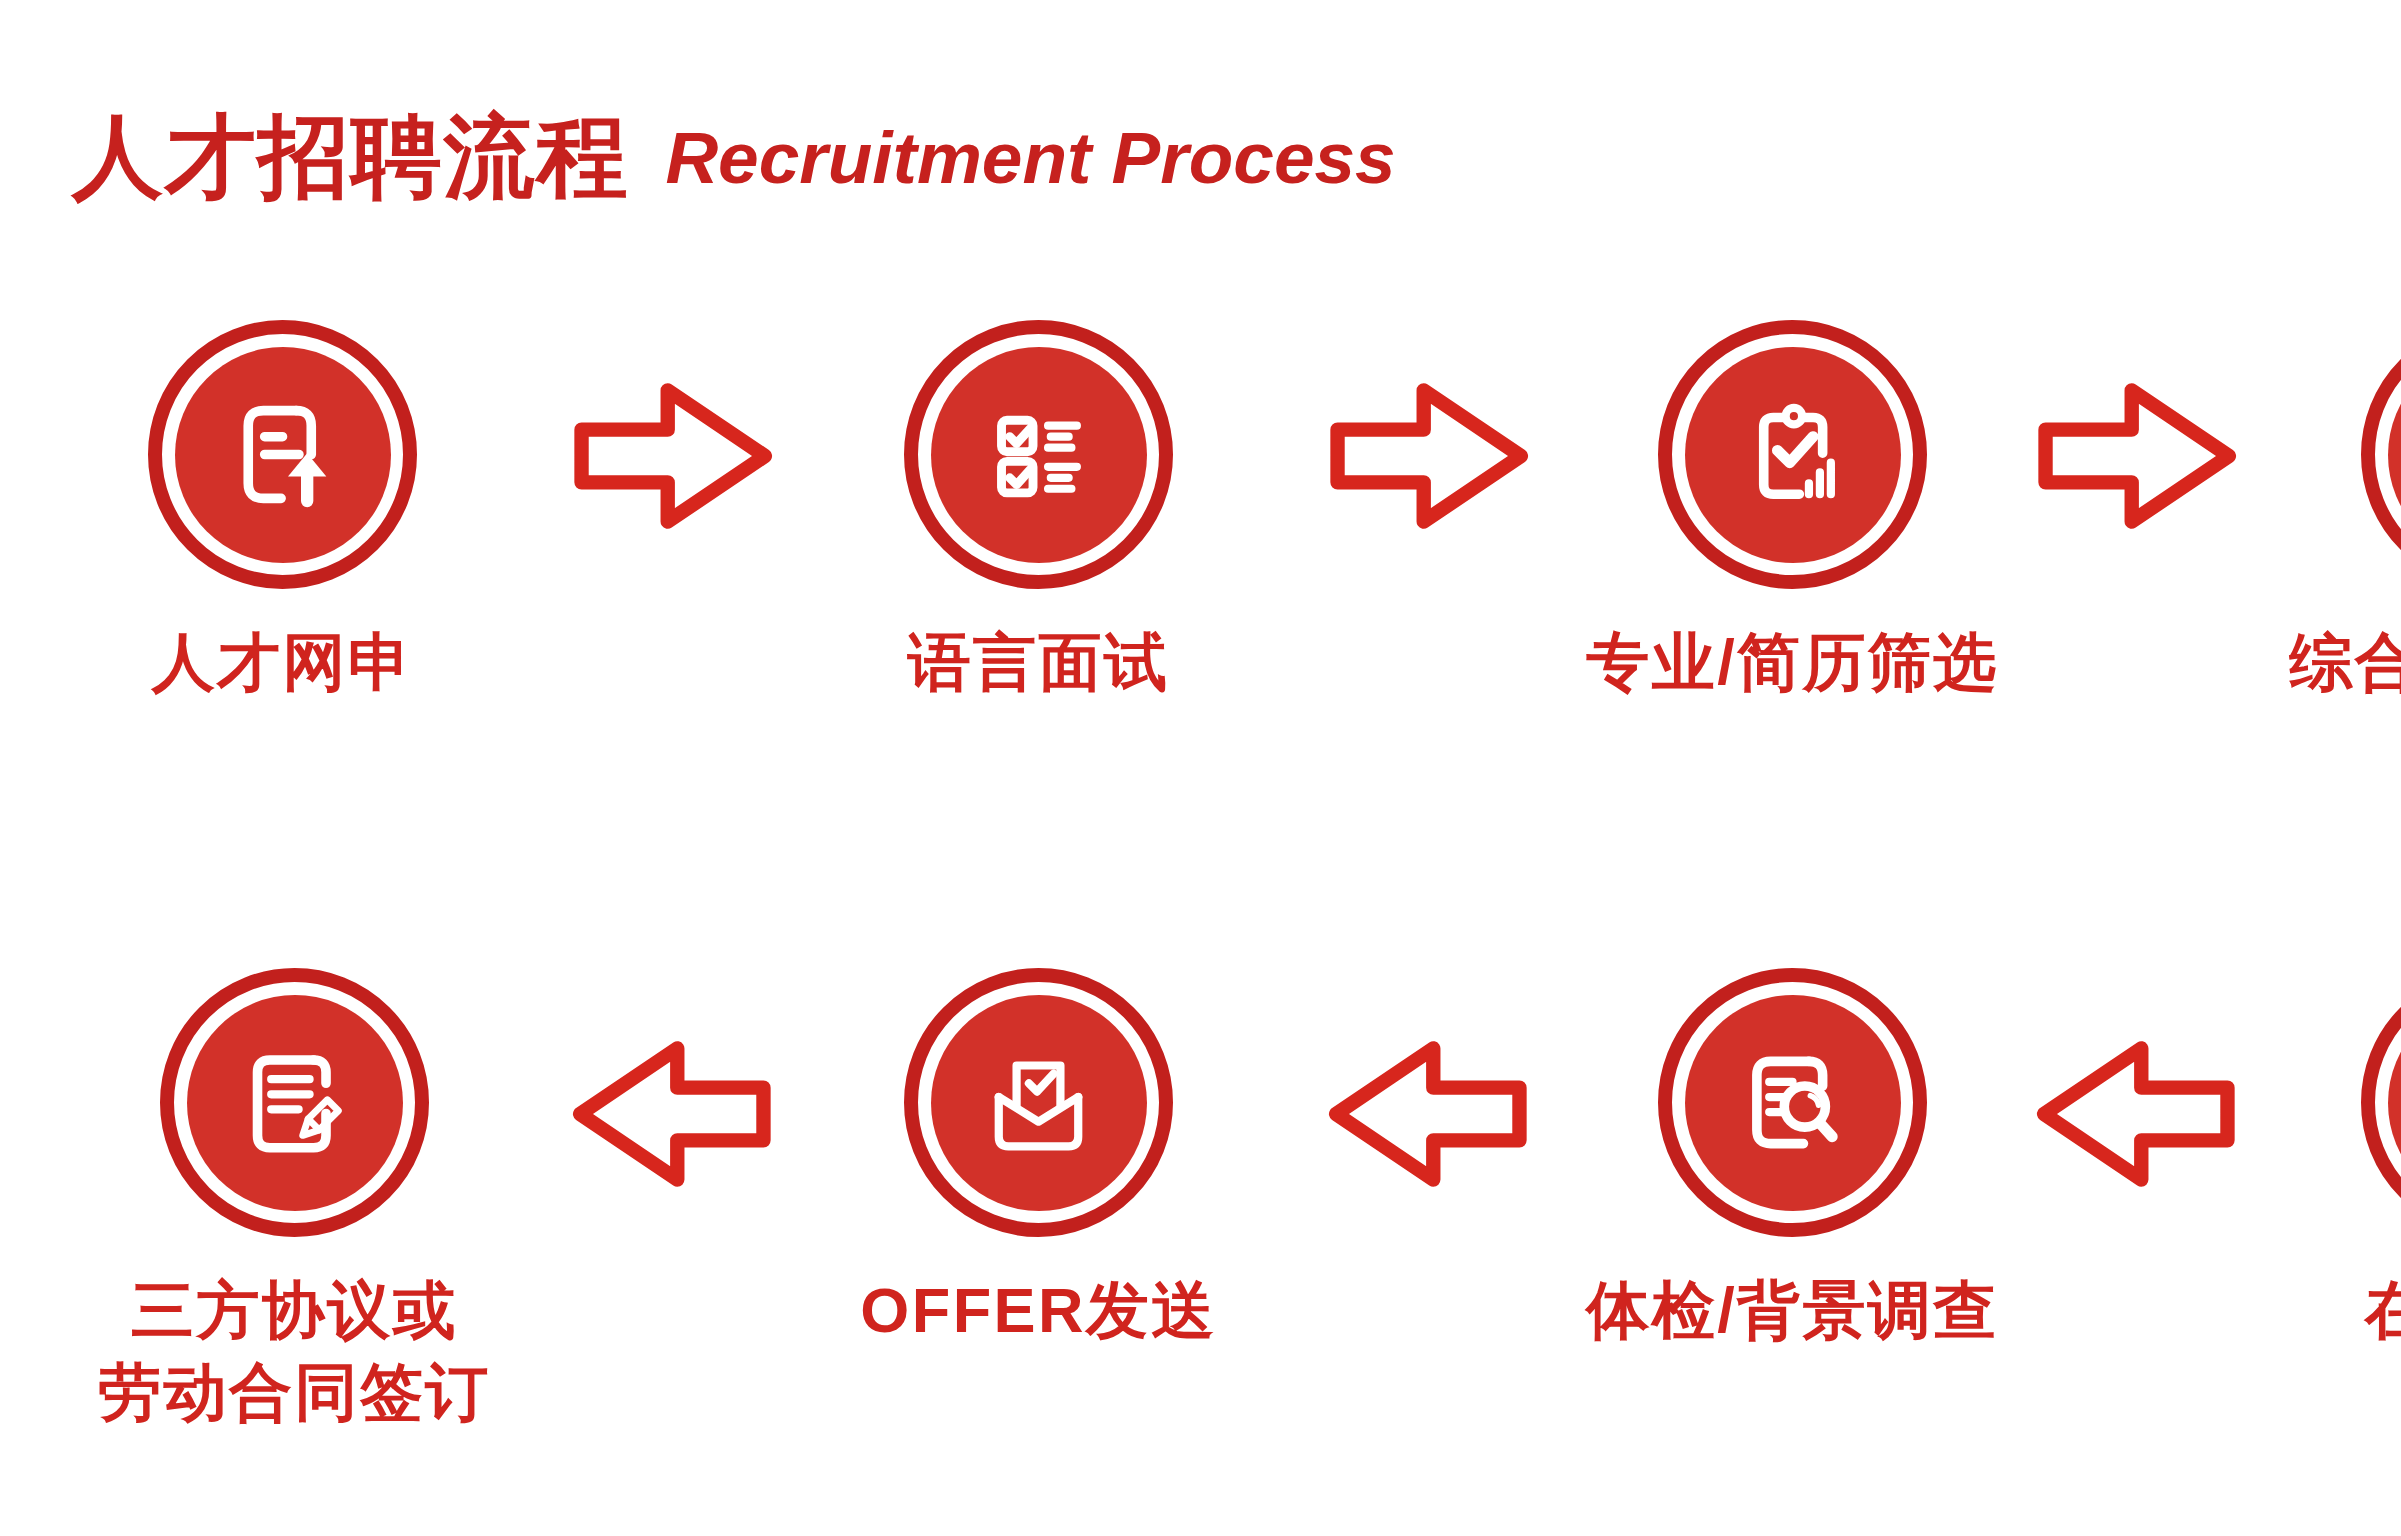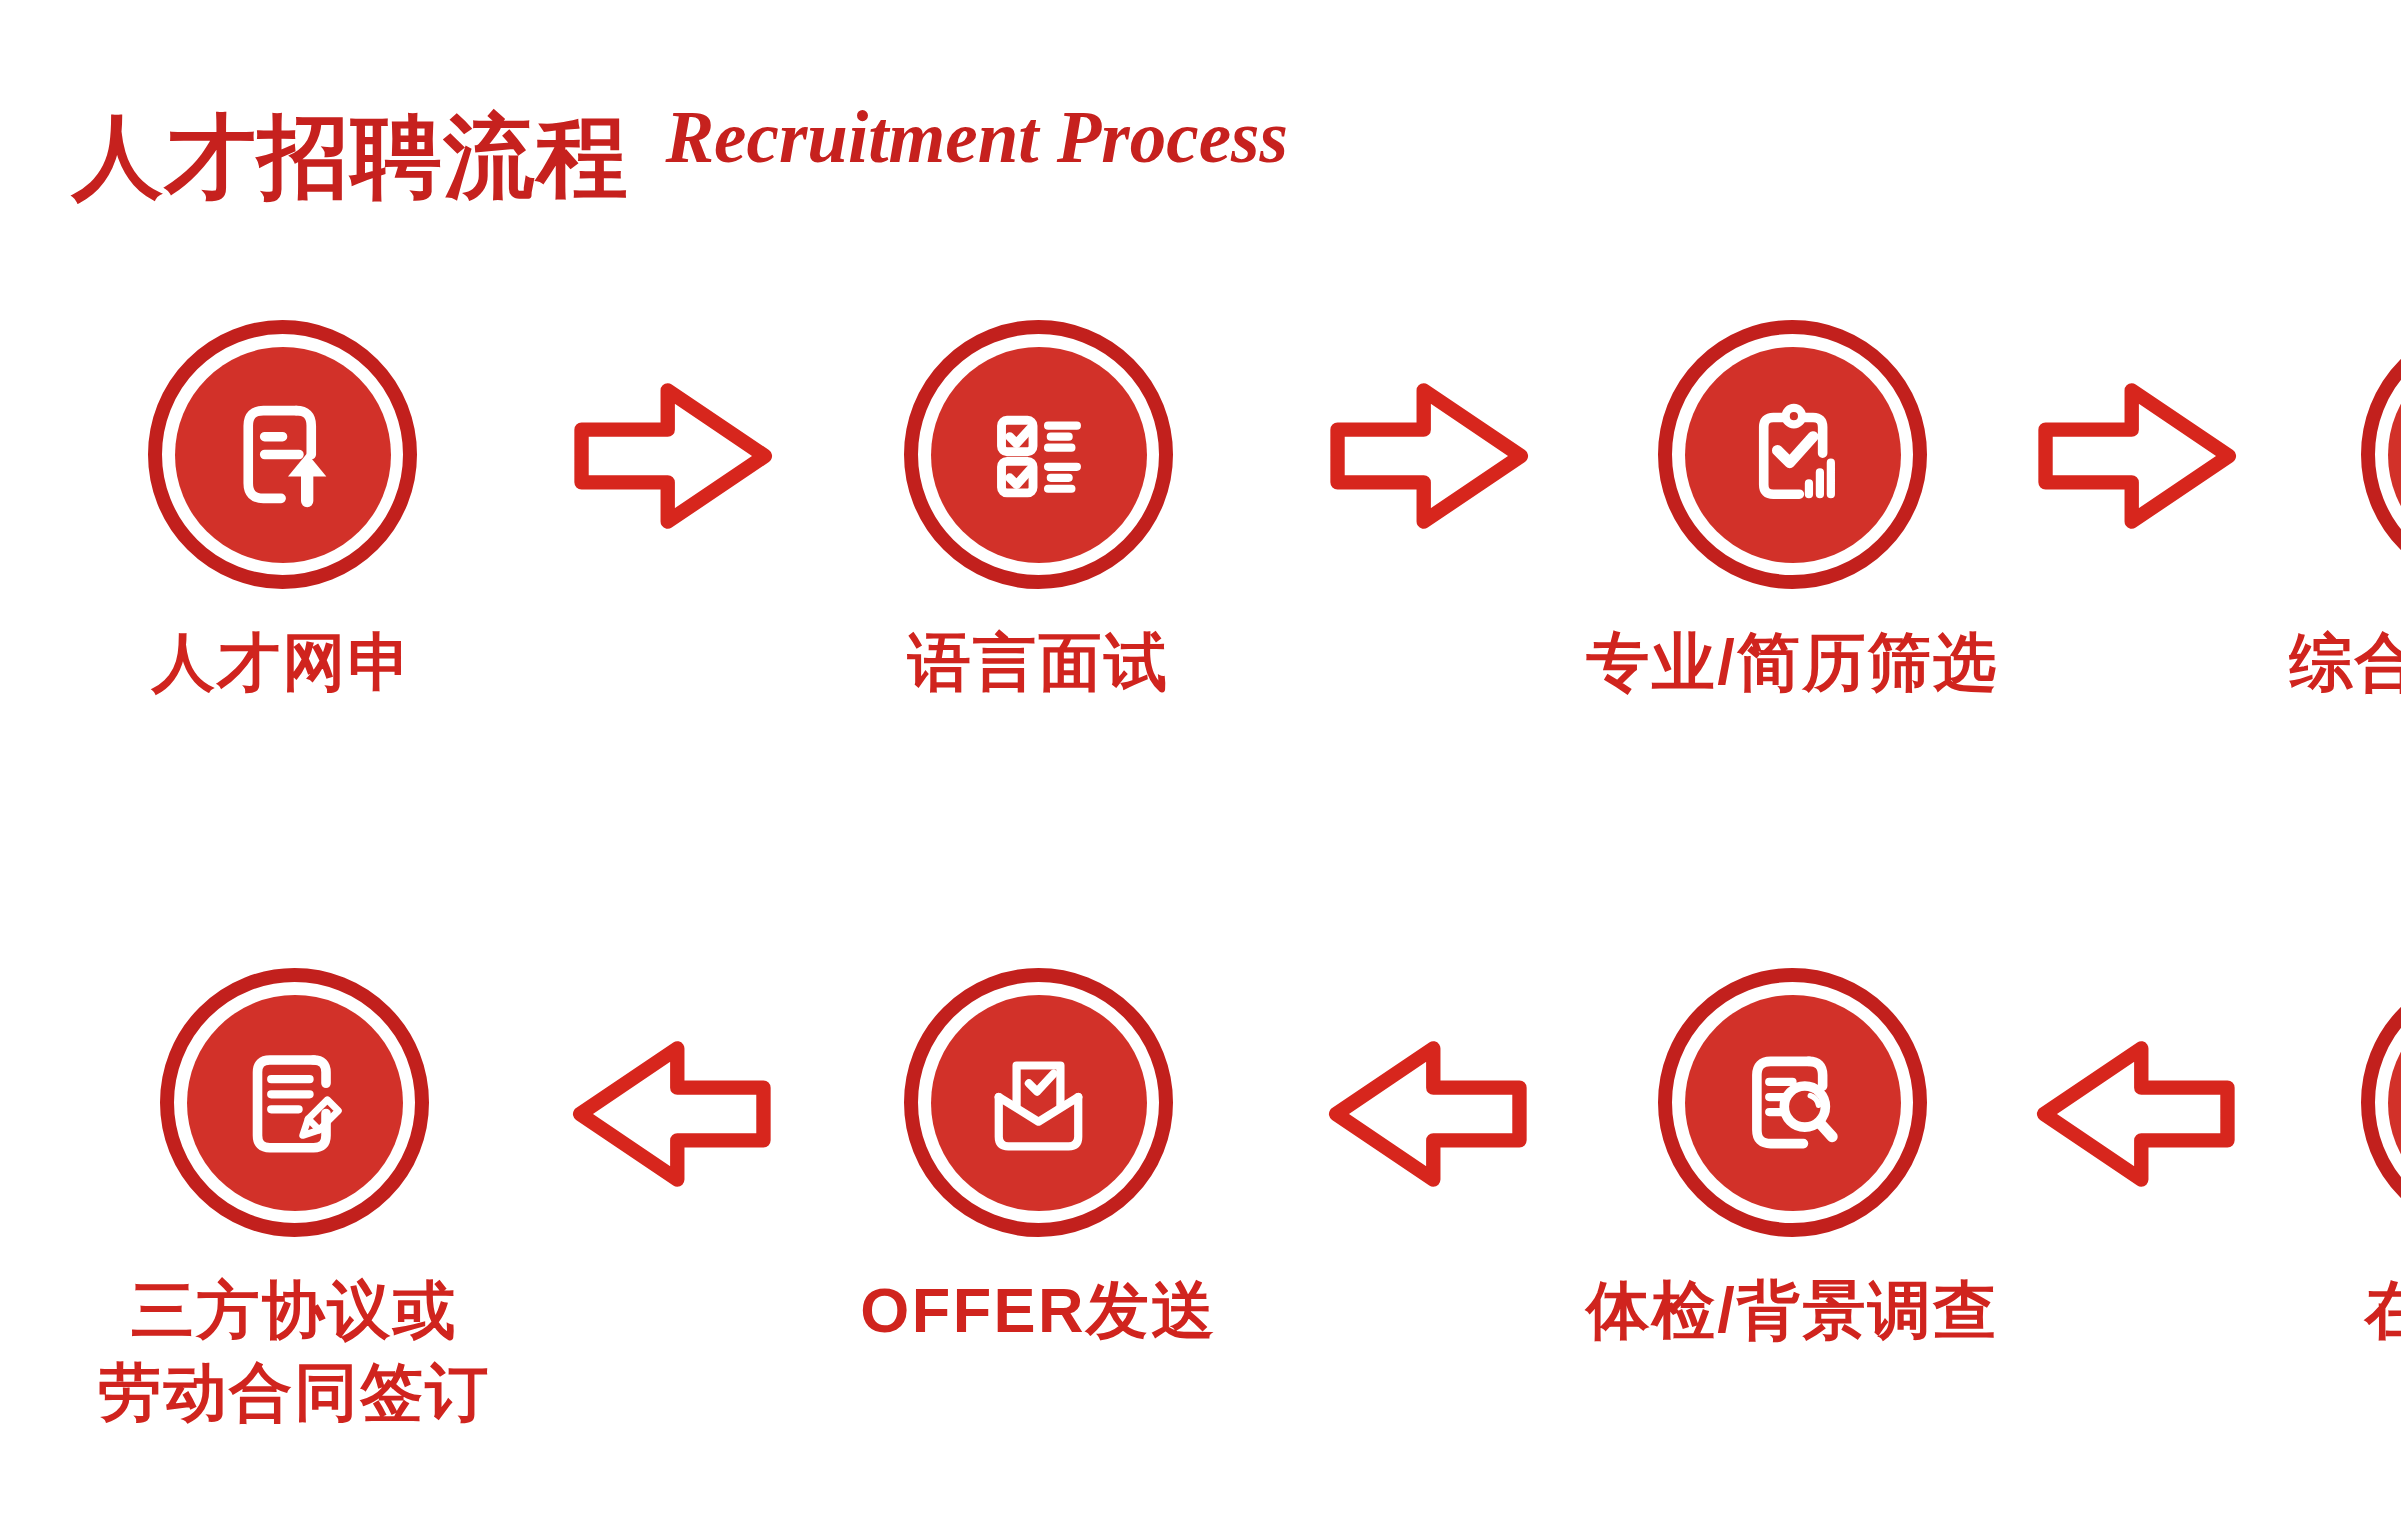--- a/index.html
+++ b/index.html
@@ -4,23 +4,23 @@
 <style>
   :root{
     --title_red:#c6211e; --text_red:#d0241e; --ring_red:#c2201d;
     --fill_red:#d23129; --arrow_red:#d7261d; --icon_white:#ffffff;
   }
   *{margin:0;padding:0;box-sizing:border-box;}
   html,body{width:2734px;height:1537px;background:#ffffff;overflow:hidden;}
   body{font-family:"Liberation Sans","DejaVu Sans",sans-serif;position:relative;}
 
   
-  .title-row{position:absolute;left:72px;top:96px;display:flex;align-items:flex-start;gap:36px;}
+  .title-row{position:absolute;left:72px;top:96px;display:flex;align-items:center;gap:36px;}
   .title-zh{font-size:91px;font-weight:700;color:var(--title_red);letter-spacing:1.9px;}
-  .title-en{font-size:73px;font-weight:600;font-style:italic;color:var(--title_red);font-family:Liberation Serif, serif;}
+  .title-en{font-size:73px;font-weight:600;font-style:italic;color:var(--title_red);}
 
   
   .node{position:absolute;width:269px;height:269px;}
   .ring{position:relative;width:269px;height:269px;border:14.4px solid var(--ring_red);
         border-radius:50%;background:#ffffff;}
   .inner{position:absolute;inset:12.5px;border-radius:50%;background:var(--fill_red);
          display:flex;align-items:center;justify-content:center;}
   .icon{width:137px;height:137px;}
   .icon .st{fill:none;stroke:var(--icon_white);stroke-width:7;stroke-linecap:round;stroke-linejoin:round;}
   .icon .fw{fill:var(--icon_white);stroke:none;}

